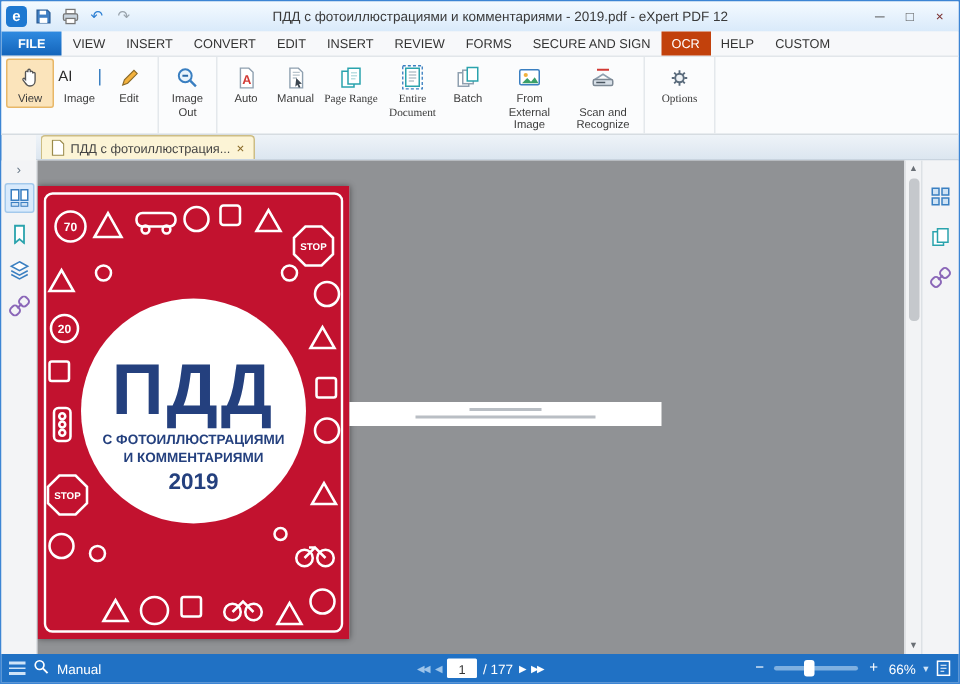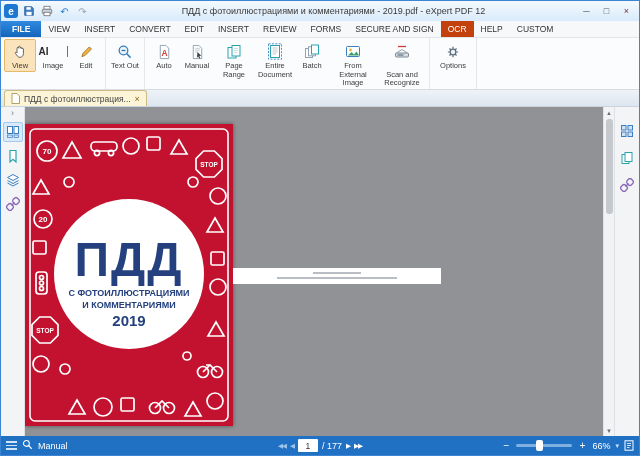--- a/index.html
+++ b/index.html
@@ -22,29 +22,29 @@
   .menubar { height:17px; background:#f7f8fa; border-bottom:1px solid #e2e6ea; display:flex; align-items:stretch; font-size:8.5px; flex:0 0 auto; }
   .file-btn { background:linear-gradient(#2f8ae0,#1465bb); color:#fff; font-weight:bold; padding:0 11px; display:flex; align-items:center; }
   .menu-tab { padding:0 7px; display:flex; align-items:center; color:#333; }
   .menu-tab.active { background:#c2410c; color:#fff; }
 
   
   .ribbon { height:52px; background:#fbfcfd; border-bottom:1px solid #d6dce1; display:flex; align-items:stretch; flex:0 0 auto; }
   .rgroup { display:flex; flex-direction:column; border-right:1px solid #e4e8ec; padding:1px 3px 0; }
   .rbuttons { flex:1; display:flex; align-items:stretch; gap:1px; }
   .rbtn { width:32px; display:flex; flex-direction:column; align-items:center; padding-top:3px; gap:2px; font-size:7.5px; color:#3c3c3c; text-align:center; line-height:1.15; border:1px solid transparent; border-radius:2px; }
-  .rbtn.w40 { width:40px; }
+  .rbtn.w40 { width:40px;font-family:Liberation Serif, serif; }
   .rbtn.w48 { width:48px;justify-content:space-between; }
   .rbtn.selected { background:#fbe4bb; border-color:#e8b768; }
   .ricon { height:17px; display:flex; align-items:center; justify-content:center; }
-  .ai-glyph { font-size:10px; font-weight:bold; color:#2b2b2b; border-right:1px solid #3a7fc1; padding-right:18px; }
+  .ai-glyph { font-size:10px; font-weight:normal; color:#2b2b2b; border-right:1px solid #3a7fc1; padding-right:18px; }
   .rgroup-label { height:11px; font-size:7.5px; color:#9aa1a8; text-align:center;margin-top:27px; }
 
   
-  .tabbar { height:17px; background:linear-gradient(#eef3f8,#dce6f0); border-bottom:1px solid #c9d4df; display:flex; align-items:flex-end; padding-left:3px; flex:0 0 auto; }
+  .tabbar { height:17px; background:linear-gradient(#eef3f8,#dce6f0); border-bottom:1px solid #c9d4df; display:flex; align-items:flex-end; padding-left:3px; flex:0 0 auto;margin-left:23px; }
   .doctab { height:16px; background:#fcf4d6; border:1px solid #cdbd84; border-bottom:none; border-radius:3px 3px 0 0; display:flex; align-items:center; gap:4px; padding:0 6px; font-size:8.5px; color:#444; }
   .doctab-close { color:#8a6a28; font-size:9px; }
 
   
   .main { flex:1 1 auto; min-height:0; display:flex; }
   .left-rail { width:24px; background:#f3f4f6; border-right:1px solid #dde1e5; display:flex; flex-direction:column; align-items:center; padding-top:1px; gap:4px; }
   .rail-chevron { font-size:9px; color:#6a7a8a; height:10px; line-height:10px; }
   .rail-btn { width:20px; height:20px; display:flex; align-items:center; justify-content:center; border:1px solid transparent; border-radius:2px; }
   .rail-btn.active { background:#d8eafc; border-color:#a3c9ec; }
 
@@ -162,21 +162,21 @@
     <div class="rgroup">
       <div class="rbuttons">
         <div class="rbtn">
           <span class="ricon">
             <svg width="16" height="16" viewBox="0 0 16 16">
                 <circle cx="6.5" cy="6.5" r="4.3" fill="#eaf4fb" stroke="#3a7fc1" stroke-width="1.3"></circle>
                 <path d="M9.8 9.8L13.6 13.6" stroke="#3a7fc1" stroke-width="1.6"></path>
                 <path d="M4.6 6.5h3.8" stroke="#2a6aa8" stroke-width="1.2"></path>
               </svg>
           </span>
-          <span>Text Out</span>
+          <span>Image Out</span>
         </div>
       </div>
       <div class="rgroup-label">Zoom</div>
     </div>
 
     <div class="rgroup">
       <div class="rbuttons">
         <div class="rbtn">
           <span class="ricon">
             <svg width="15" height="16" viewBox="0 0 16 17">

